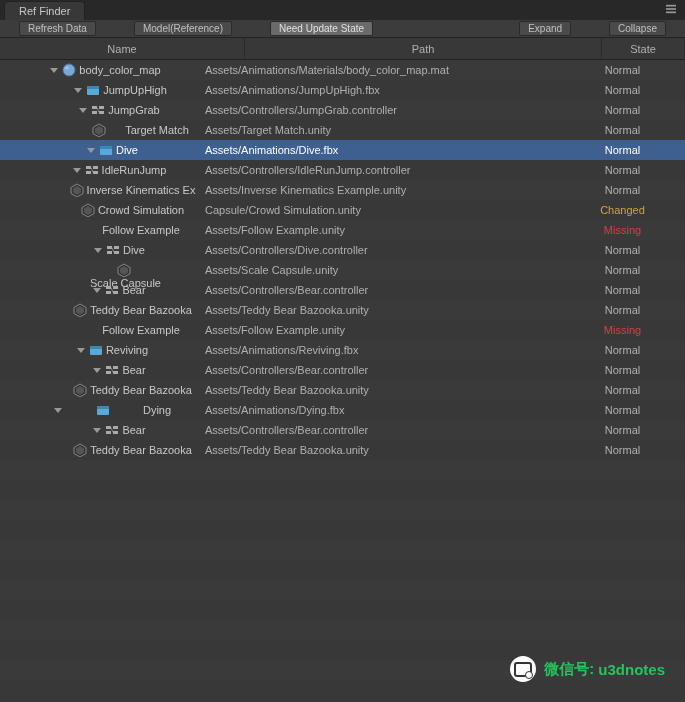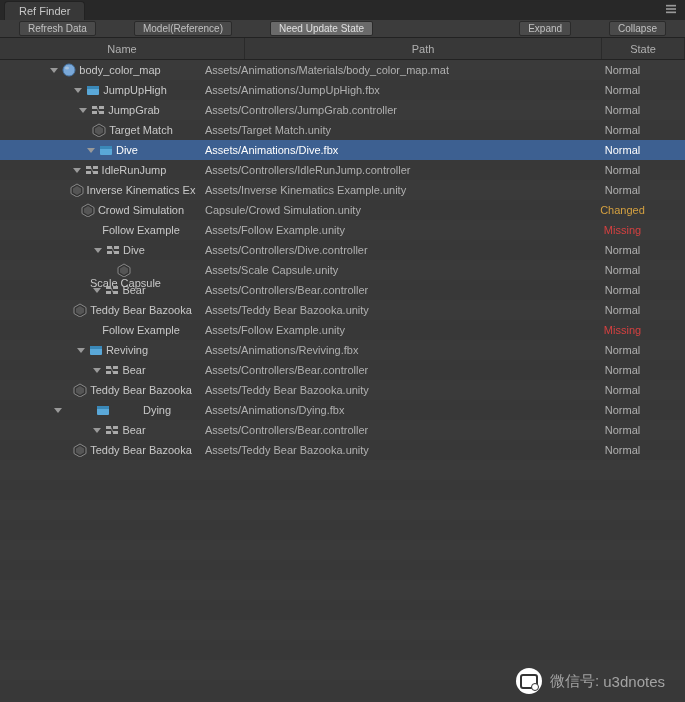--- a/index.html
+++ b/index.html
@@ -34,21 +34,21 @@
   .foldout { width: 12px; height: 12px; display: inline-flex; align-items: center; justify-content: center; cursor: pointer; color: #888; margin-right: 2px; }
   .foldout svg { width: 8px; height: 8px; }
   .icon { width: 14px; height: 14px; display: inline-flex; align-items: center; justify-content: center; margin-right: 3px; flex-shrink: 0; }
   .label { color: #c8c8c8; }
   .row.selected .label, .row.selected .path-cell { color: #fff; }
   
   .state-normal { color: #b0b0b0; }
   .state-changed { color: #d4a040; }
   .state-missing { color: #d44040; }
   
-  .watermark { position: absolute; right: 20px; bottom: 8px; display: flex; align-items: center; color: #a3a3a3; font-size: 15px; font-weight: normal; }
+  .watermark { position: absolute; right: 20px; bottom: 20px; display: flex; align-items: center; color: #22c55e; font-size: 15px; font-weight: bold; }
   .wm-icon { width: 26px; height: 26px; border-radius: 50%; background: #fff; display: flex; align-items: center; justify-content: center; margin-right: 8px; position: relative; }
   .wm-icon::before { content: ""; width: 14px; height: 11px; border: 2px solid #333; border-radius: 3px; display: block; }
   .wm-icon::after { content: ""; position: absolute; width: 6px; height: 6px; background: #fff; border: 1px solid #333; border-radius: 50%; right: 3px; bottom: 3px; }
 </style>
 </head>
 <body>
 
 <div class="window">
   <div class="tabbar">
     <div class="tab">Ref Finder</div>
@@ -128,21 +128,21 @@
               <rect x="8" y="8" width="5" height="3" fill="#aaa"></rect>
               <line x1="6" y1="4.5" x2="8" y2="9.5" stroke="#888" stroke-width="1"></line>
             </svg>
           </span>
           <span class="label">JumpGrab</span>
         </div>
         <div class="path-cell">Assets/Controllers/JumpGrab.controller</div>
         <div class="state-cell state-normal">Normal</div>
       </div>
       <div class="row">
-        <div class="name-cell" style="padding-left: 48px;">
+        <div class="name-cell" style="padding-left: 48px; gap: 16px;">
           <span class="foldout"></span>
           <span class="icon">
             <svg viewBox="0 0 14 14">
               <polygon points="7,1 13,4.5 13,10.5 7,14 1,10.5 1,4.5" fill="#333" stroke="#888"></polygon>
               <polygon points="7,3 11,5.5 11,9.5 7,12 3,9.5 3,5.5" fill="#555"></polygon>
             </svg>
           </span>
           <span class="label">Target Match</span>
         </div>
         <div class="path-cell">Assets/Target Match.unity</div>

